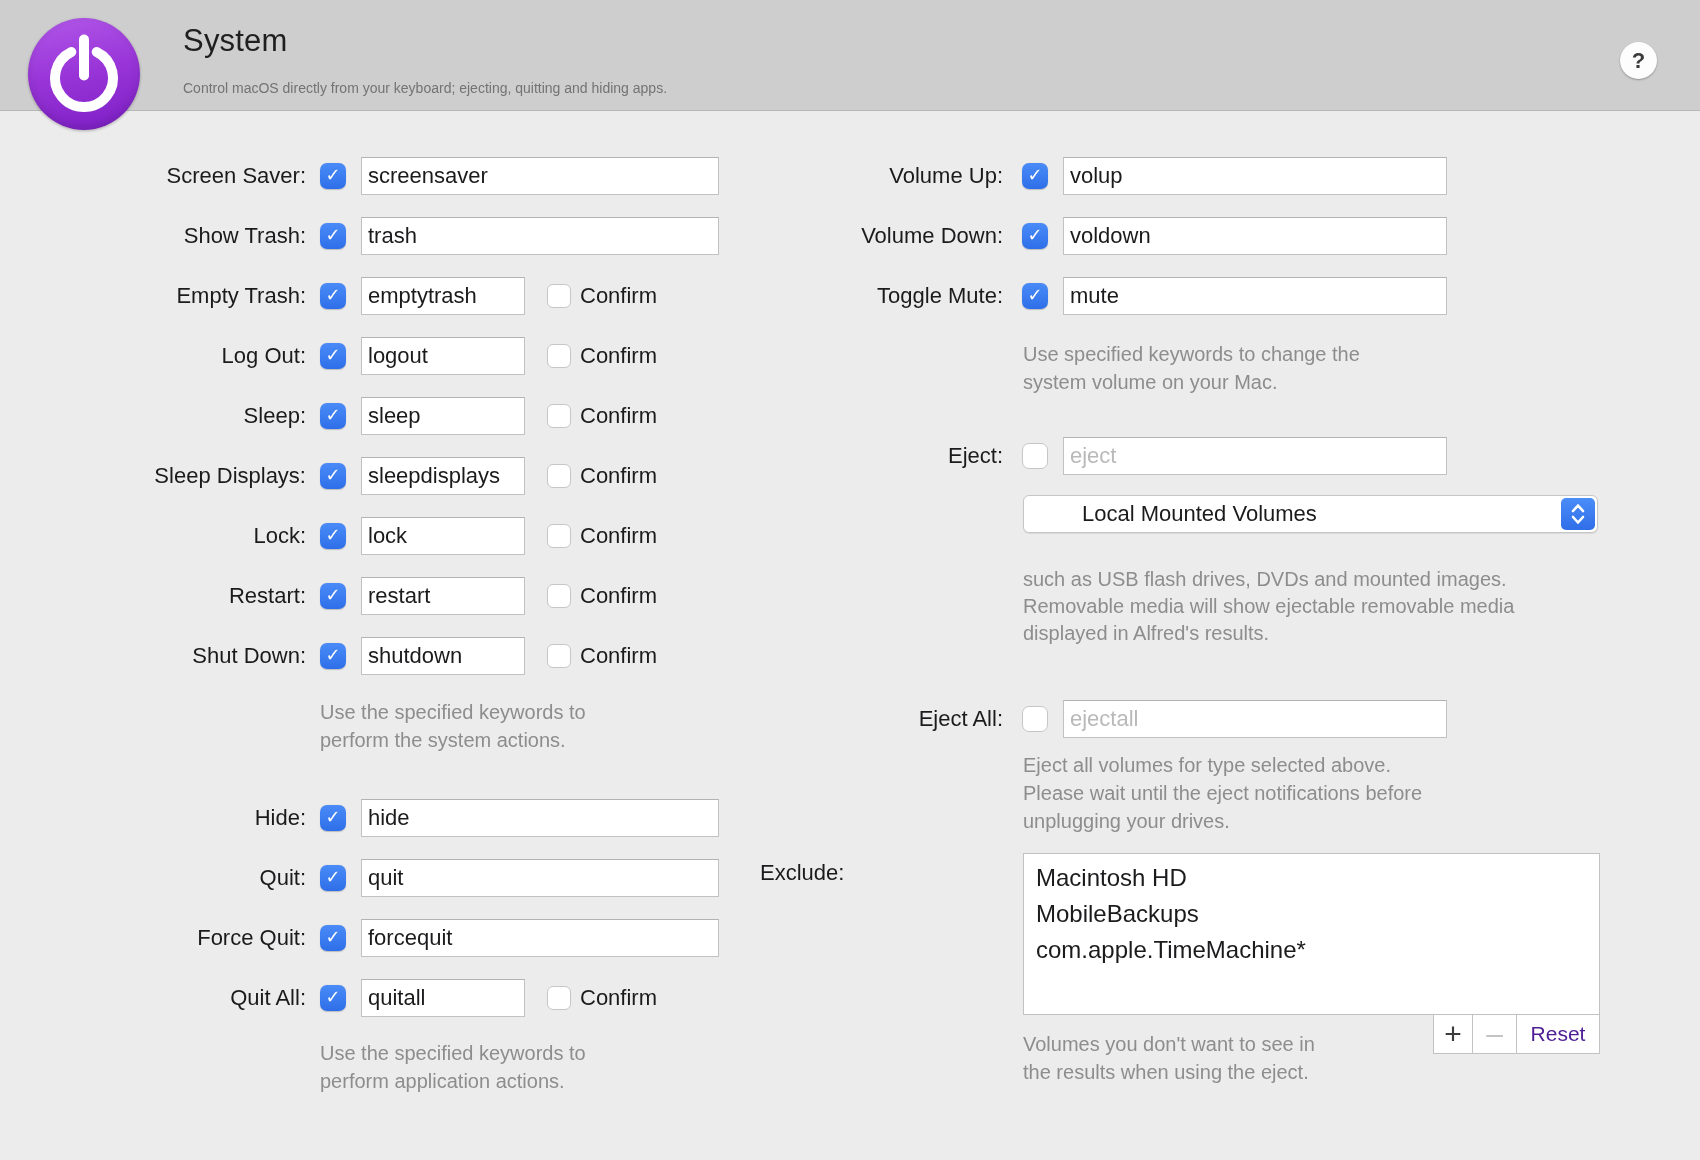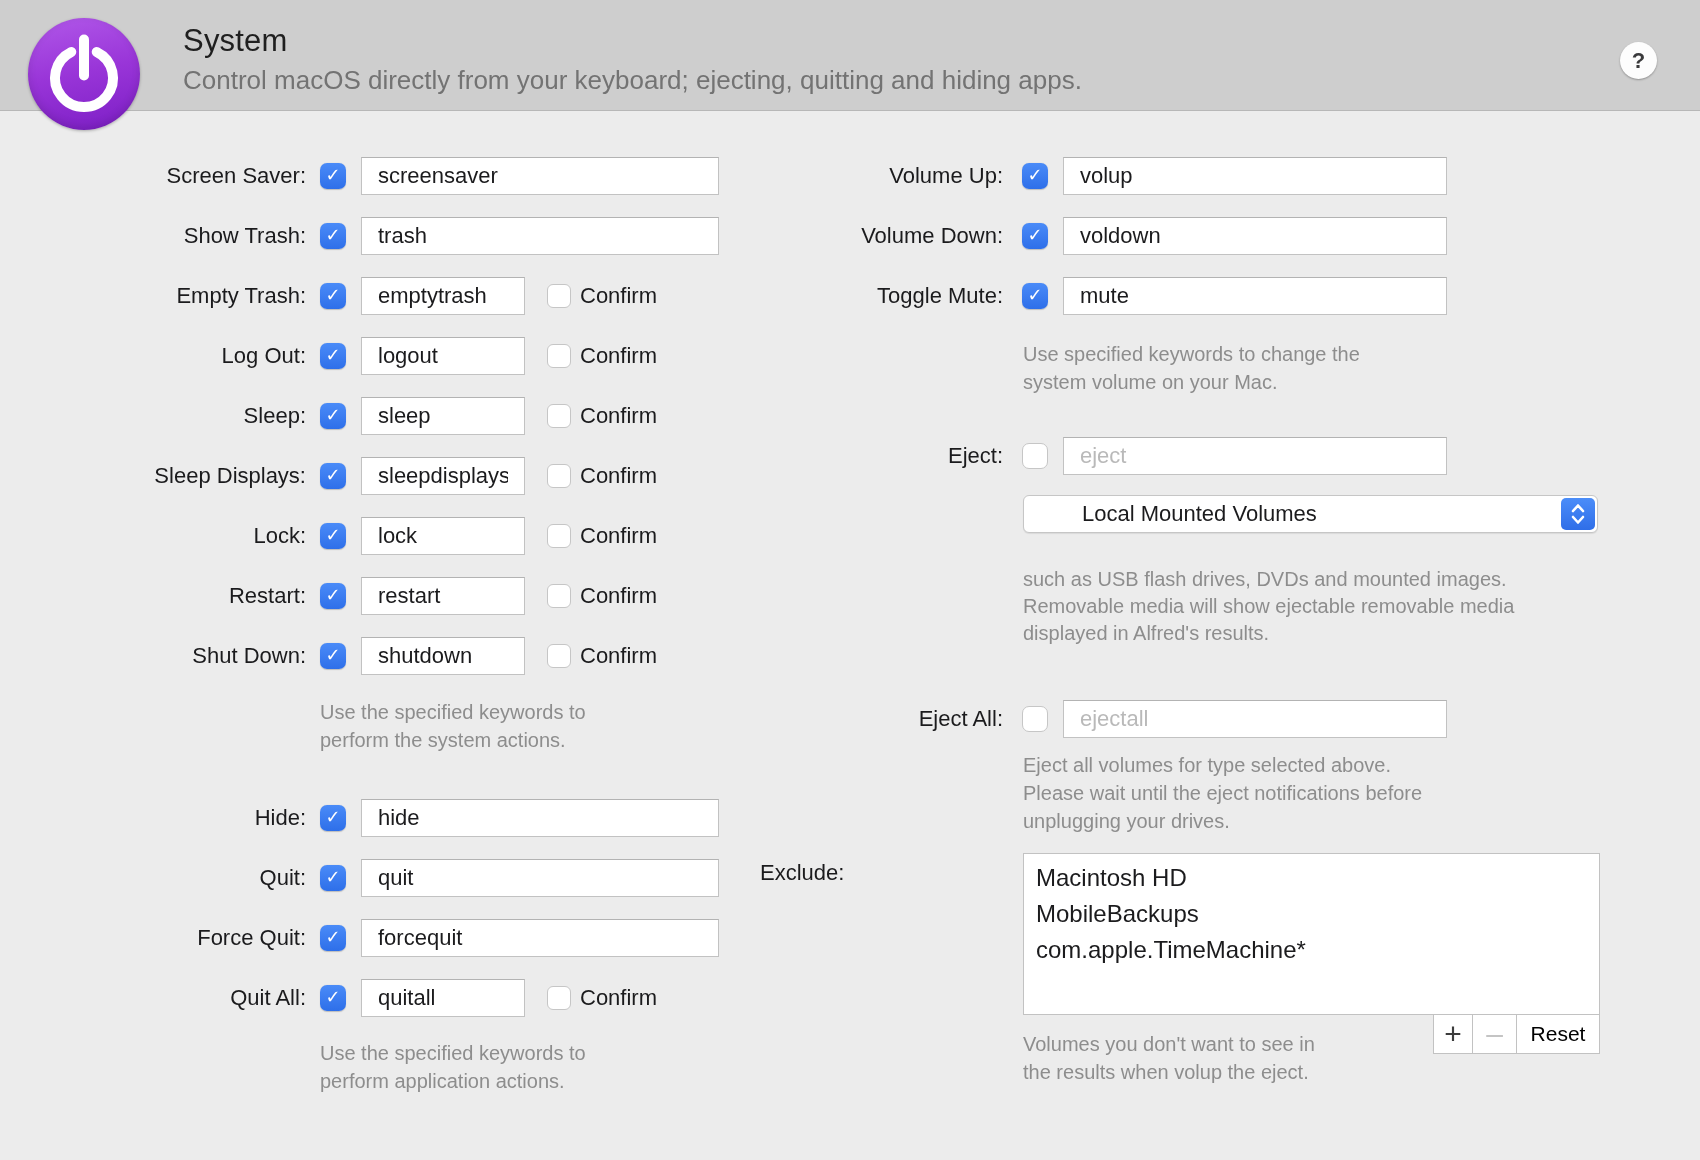--- a/index.html
+++ b/index.html
@@ -15,41 +15,41 @@
     background:#cecece;border-bottom:1px solid #b7b7b7;padding-left:31px;
   }
   .app-icon{
     position:absolute;left:28px;top:18px;width:112px;height:112px;border-radius:50%;
     background:linear-gradient(168deg,#b158e9 0%,#9935d8 48%,#7c1ec5 100%);
     box-shadow:0 1px 3px rgba(0,0,0,.28), inset 0 -3px 8px rgba(0,0,0,.12);
     z-index:5;display:flex;align-items:center;justify-content:center;
   }
   .titles{position:absolute;left:183px;top:24px;}
   .page-title{font-size:31px;font-weight:400;color:#1f1f1f;margin:0;line-height:34px;letter-spacing:.2px;}
-  .page-subtitle{font-size:26px;color:#737373;margin-top:7px;}
+  .page-subtitle{font-size:14px;color:#737373;margin-top:22px;}
   .help-btn{
     position:absolute;left:1620px;top:42px;width:37px;height:37px;border-radius:50%;
     background:#fdfdfd;box-shadow:0 1px 2px rgba(0,0,0,.3);
     display:flex;align-items:center;justify-content:center;
     font-size:22px;font-weight:700;color:#3a3a3c;cursor:default;
   }
   
   .row{position:absolute;left:60px;height:38px;display:flex;align-items:center;}
   .row.r{left:760px;}
   .lbl{width:246px;text-align:right;margin-right:14px;font-size:22px;color:#1b1b1d;flex:none;white-space:nowrap;}
   .row.r .lbl{width:243px;margin-right:19px;}
   .cb{
     width:26px;height:26px;border-radius:7px;flex:none;box-sizing:border-box;
     display:flex;align-items:center;justify-content:center;
   }
   .cb.on{background:linear-gradient(#4a8bf8,#2e6fe9);box-shadow:0 .5px 1px rgba(0,0,0,.2);}
   .cb.off{background:#fff;border:1px solid #c6c6c6;}
   .cb .check{color:#fff;font-size:18px;font-weight:700;line-height:1;transform:translateY(-1px);}
   .field{
-    height:38px;box-sizing:border-box;margin-left:15px;padding:0 16px;
+    height:38px;box-sizing:border-box;margin-left:15px;padding:0 6px;
     background:#fff;border:1px solid #c2c2c2;border-top-color:#b3b3b3;
     font-family:inherit;font-size:22px;color:#1b1b1d;outline:none;
   }
   .field.wide{width:358px;}
   .field.narrow{width:164px;}
   .row.r .field{width:384px;}
   .field::placeholder{color:#b9b9b9;opacity:1;}
   .confirm{display:flex;align-items:center;margin-left:22px;}
   .confirm .cb{width:24px;height:24px;border-radius:6px;margin-right:9px;}
   .confirm-lbl{font-size:22px;color:#1b1b1d;}
@@ -75,21 +75,21 @@
     background:#fff;border:1px solid #c2c2c2;resize:none;outline:none;
     font-family:inherit;font-size:24px;line-height:36px;color:#1b1b1d;padding:6px 12px;
   }
   .seg-buttons{position:absolute;left:1433px;top:1014px;height:40px;display:flex;}
   .seg{
     box-sizing:border-box;height:40px;background:#fff;border:1px solid #c2c2c2;
     display:flex;align-items:center;justify-content:center;cursor:default;
   }
   .seg.plus{width:40px;font-size:30px;font-weight:300;color:#3c3c3c;}
   .seg.minus{width:45px;margin-left:-1px;font-size:30px;font-weight:300;color:#c4c4c4;}
-  .seg.reset{width:84px;margin-left:-1px;font-size:21px;color:#000000;}
+  .seg.reset{width:84px;margin-left:-1px;font-size:21px;color:#4c1d95;}
 </style>
 </head>
 <body>
 
 <div class="header">
   <div class="titles">
     <h1 class="page-title">System</h1>
     <div class="page-subtitle">Control macOS directly from your keyboard; ejecting, quitting and hiding apps.</div>
   </div>
 </div>
@@ -295,14 +295,14 @@
 <textarea class="exclude-box" spellcheck="false" style="">Macintosh HD
 MobileBackups
 com.apple.TimeMachine*</textarea>
 <div class="seg-buttons">
   <div class="seg plus">+</div>
   <div class="seg minus">–</div>
   <div class="seg reset">Reset</div>
 </div>
 <div class="note" style="left:1023px;top:1030px">
   <div>Volumes you don't want to see in</div>
-  <div>the results when volup the eject.</div>
+  <div>the results when using the eject.</div>
 </div>
 
 </body></html>

